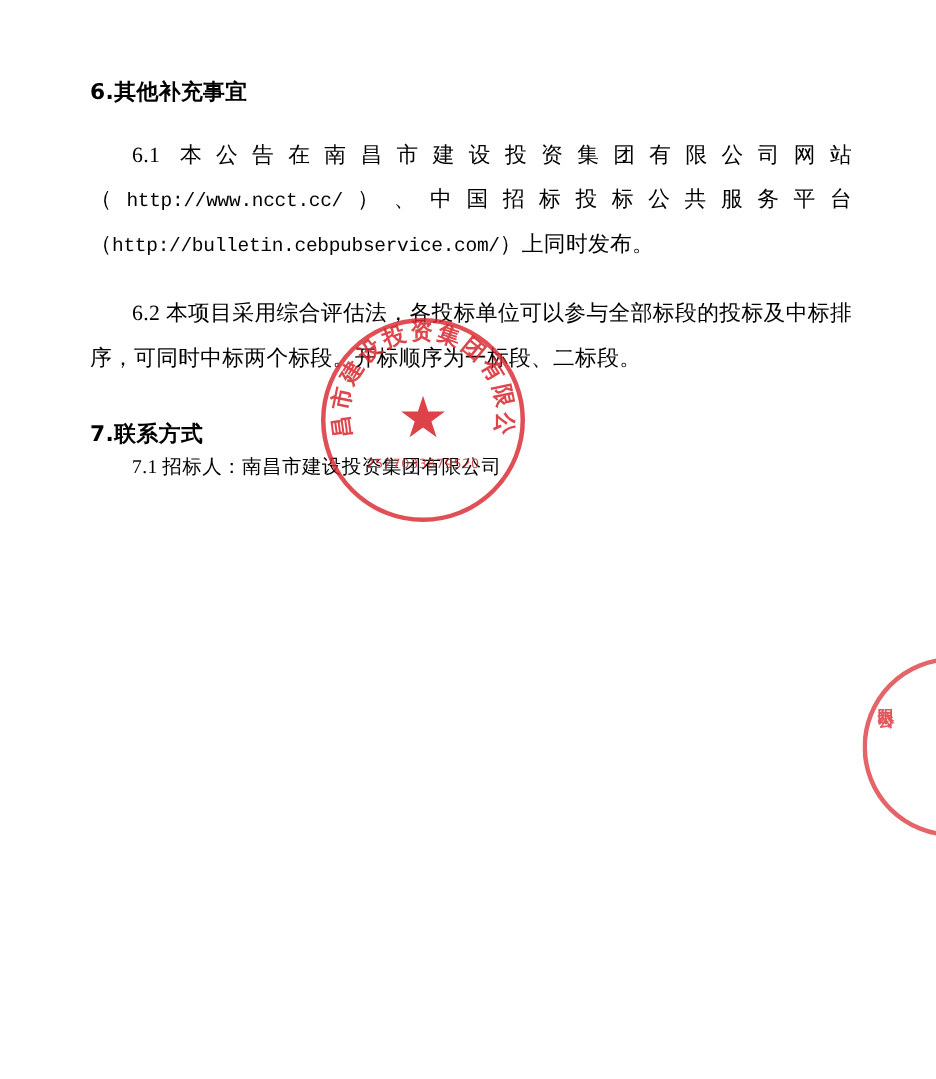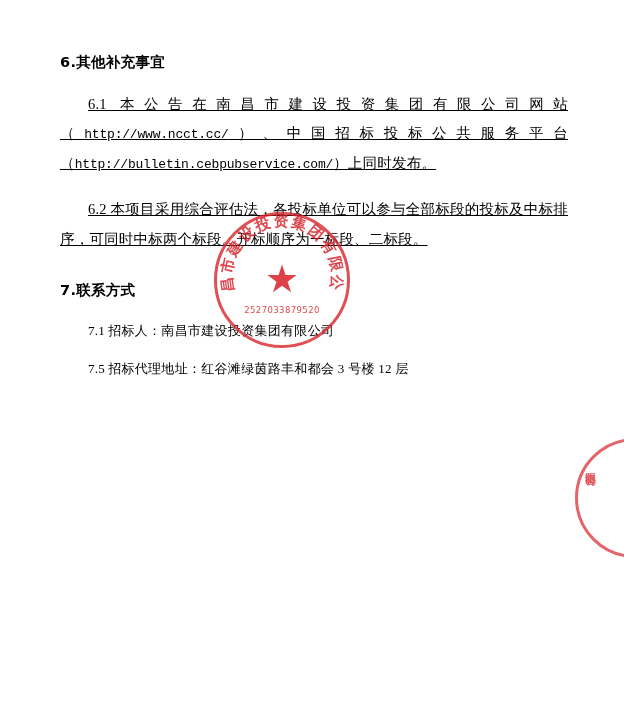--- a/index.html
+++ b/index.html
@@ -30,30 +30,29 @@
   .heading {
     font-family: "DejaVu Sans", sans-serif;
     font-weight: bold;
     font-size: 14.5px;
     letter-spacing: 0.3px;
     margin: 0 0 14px 0;
     line-height: 1.5;
   }
   .heading.second {
     margin-top: 26px;
-    margin-bottom: 20px;
+    margin-bottom: 0;
   }
   .para {
     font-size: 14.5px;
     line-height: 2.05;
     margin: 16px 0 6px 0;
     text-indent: 28px;
     text-align: justify;
     letter-spacing: 0.2px;
-    text-decoration: underline;
   }
   .mono {
     font-family: "Liberation Mono", monospace;
     font-size: 13px;
     letter-spacing: -0.2px;
   }
   .item {
     font-size: 13px;
     line-height: 1.45;
     margin: 0 0 19px 0;
@@ -163,21 +162,20 @@
 
     <p class="para">6.2 本项目采用综合评估法，各投标单位可以参与全部标段的投标及中标排序，可同时中标两个标段。开标顺序为一标段、二标段。</p>
 
     <h2 class="heading second">7.联系方式</h2>
 
     <p class="item"><span class="item-label">7.1</span><span>招标人：南昌市建设投资集团有限公司</span></p>
 
 
 
 
-    <p class="item"><span class="item-label">7.5</span><span>招标代理地址：红谷滩绿茵路丰和都会 3 号楼 12 层</span></p>
 
   </div>
 
   <div class="stamp-main">
     <div class="ring"></div>
     <svg class="stamp-arc" viewBox="0 0 136 136">
       <defs>
         <path id="arcpath" d="M 20,78 A 50,50 0 1 1 116,78"></path>
       </defs>
       <text>

